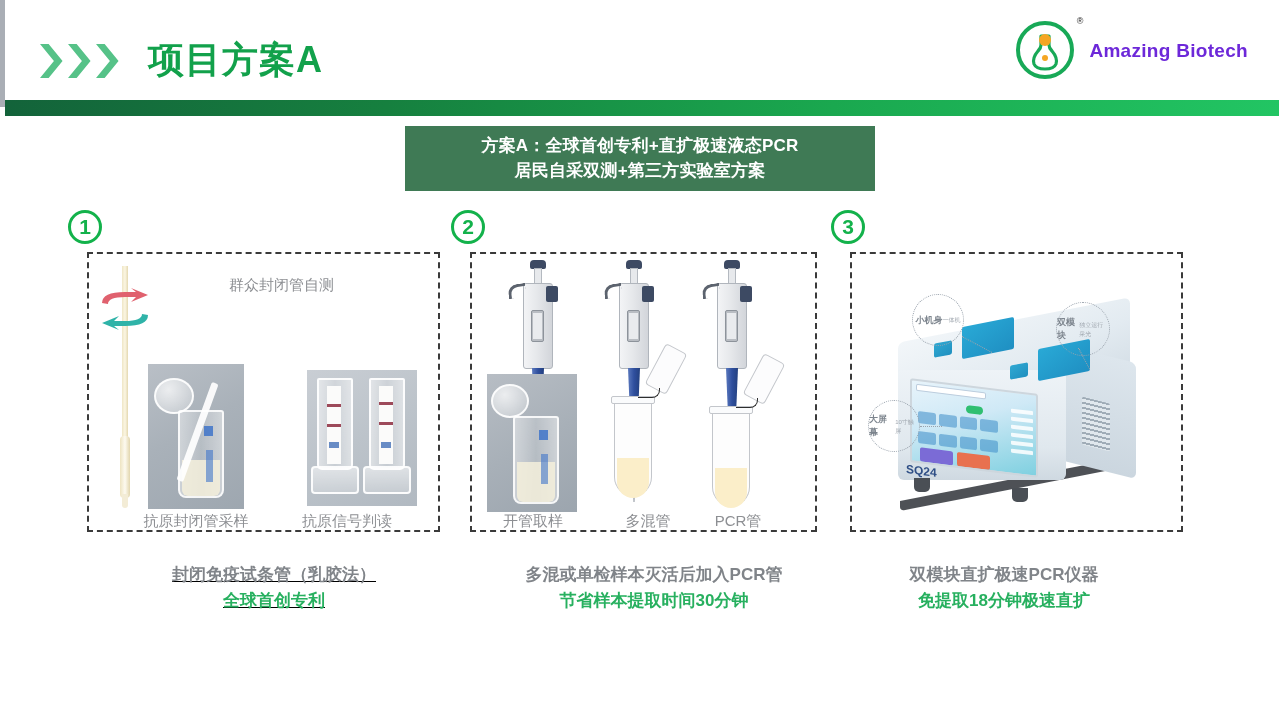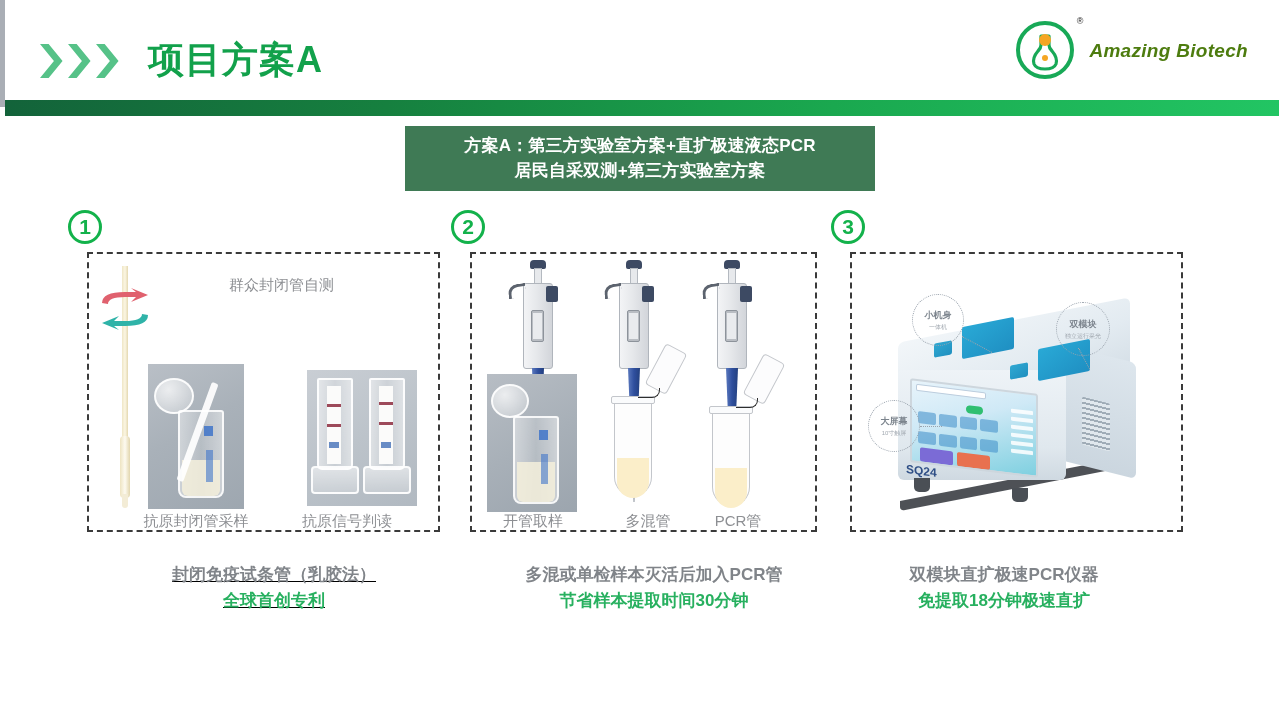--- a/index.html
+++ b/index.html
@@ -42,22 +42,22 @@
   .logo-mark { position: relative; width: 66px; height: 66px; }
   .logo-reg {
     position: absolute; right: -3px; top: 0px;
     font-size: 9px; color: #1a1a1a;
   }
   .logo-text { display: flex; flex-direction: column; line-height: 1; }
   .logo-cn {
     font-size: 36px; font-weight: 700; color: #18a957; letter-spacing: 2px;
   }
   .logo-en {
-    font-size: 19px; font-weight: 700; color: #4d7c0f;
-    letter-spacing: 0.3px; margin-top: 3px; font-style: italic;
+    font-size: 19px; font-weight: 700; color: #6d28d9;
+    letter-spacing: 0.3px; margin-top: 3px;
   }
 
   
   .divider {
     position: absolute; left: 5px; top: 100px; width: 1274px; height: 16px;
     background: linear-gradient(to right, #13633a 0%, #16803f 30%, #1aa84f 65%, #22c563 100%);
   }
 
   
   .banner {
@@ -266,21 +266,21 @@
     background: #2f3338; border-radius: 0 0 4px 4px; opacity: .85;
     transform: skewY(-11deg);
   }
   .sq-label {
     position: absolute; left: 30px; top: 172px;
     font-size: 12px; font-weight: 700; color: #2f4f86; transform: skewY(7deg);
   }
 
   .callout {
     position: absolute; border: 1px dotted #9aa3ad; border-radius: 50%;
-    display: flex; flex-direction: column; align-items: center; justify-content: center;
+    display: flex; flex-direction: row; align-items: center; justify-content: center;
     color: #8a929b;
   }
   .callout .c1 { font-size: 9px; font-weight: 700; color: #7c848d; }
   .callout .c2 { font-size: 6px; color: #a2a9b1; margin-top: 1px; }
   .lead { position: absolute; border-top: 1px dotted #9aa3ad; }
 
   
   .bottom { position: absolute; top: 562px; left: 0; width: 1284px; }
   .bcap { position: absolute; text-align: center; }
   .bcap-1 { left: 70px;  width: 408px; text-decoration: underline; }
@@ -316,21 +316,21 @@
       </div>
       <div class="logo-text">
         <span class="logo-en">Amazing Biotech</span>
       </div>
     </div>
   </div>
 
   <div class="divider"></div>
 
   <div class="banner">
-    <div class="banner-line">方案A：第三方实验室方案+直扩极速液态PCR</div>
+    <div class="banner-line">方案A：全球首创专利+直扩极速液态PCR</div>
     <div class="banner-line">居民自采双测+第三方实验室方案</div>
   </div>
 
   <div class="panels">
 
     <div class="panel panel-1">
       <div class="step-num">1</div>
       <div class="panel-box">
 
         <div class="inner-label" style="left:140px; top:22px;">群众封闭管自测</div>

